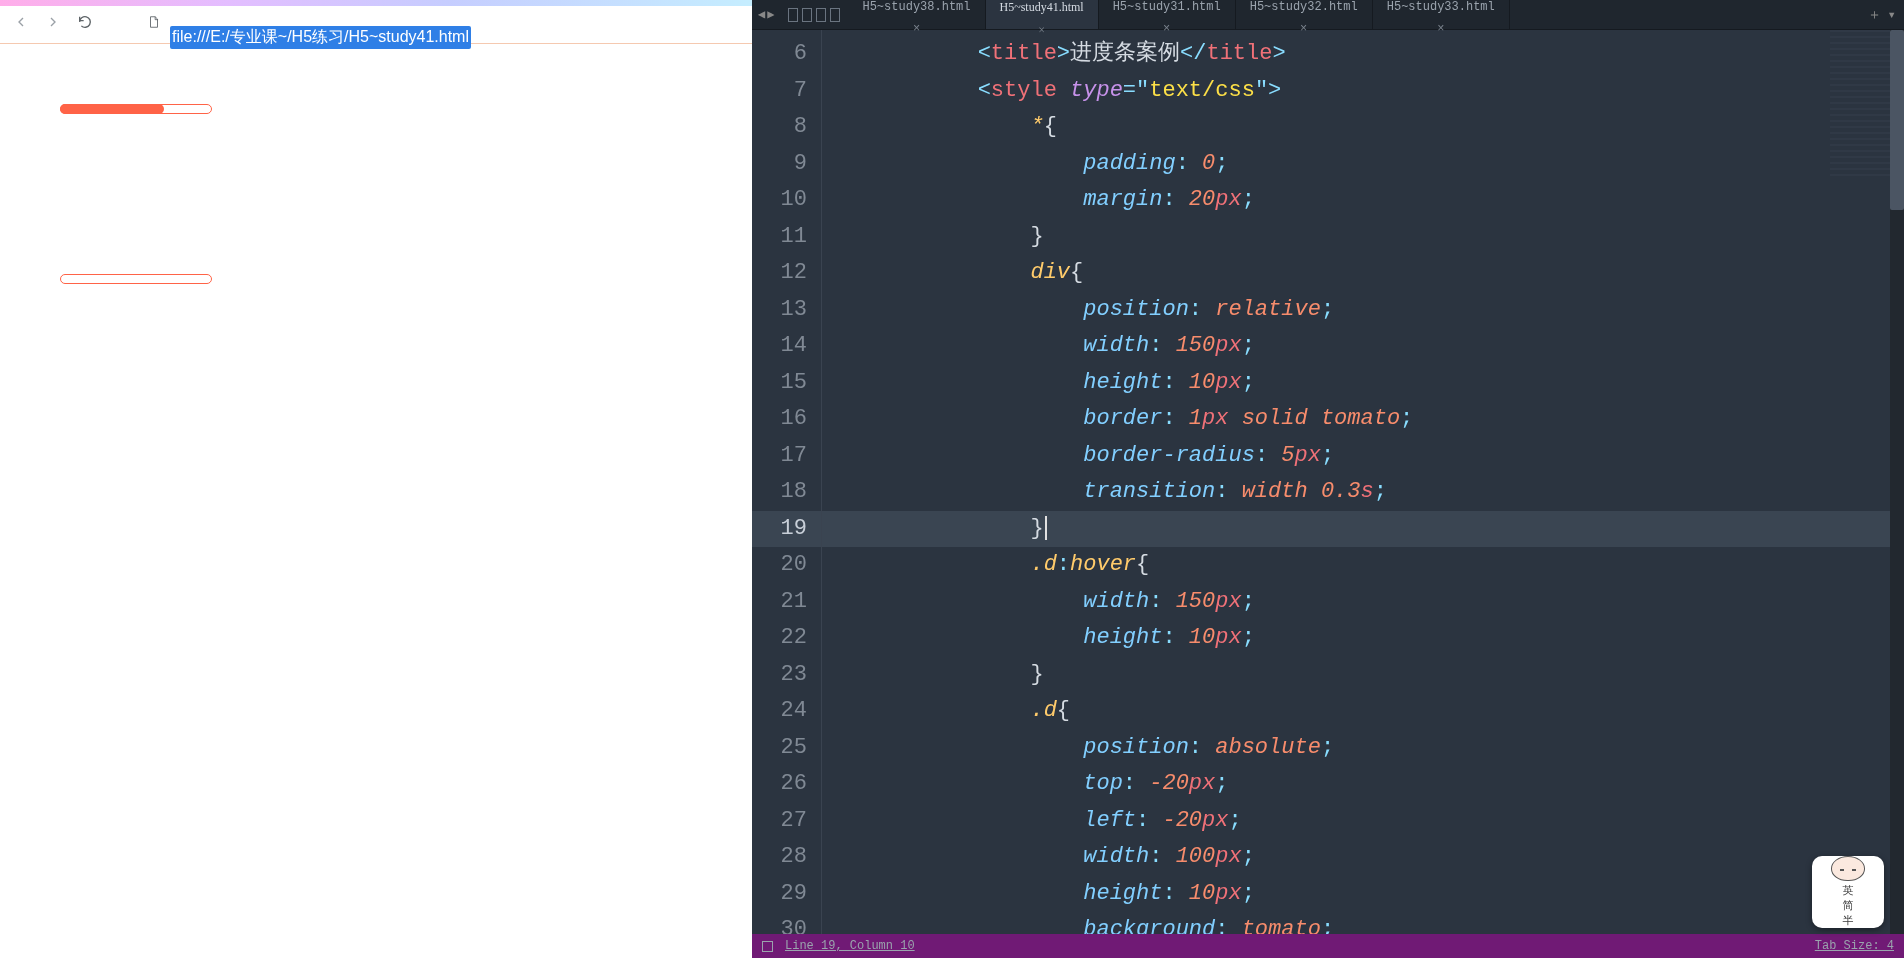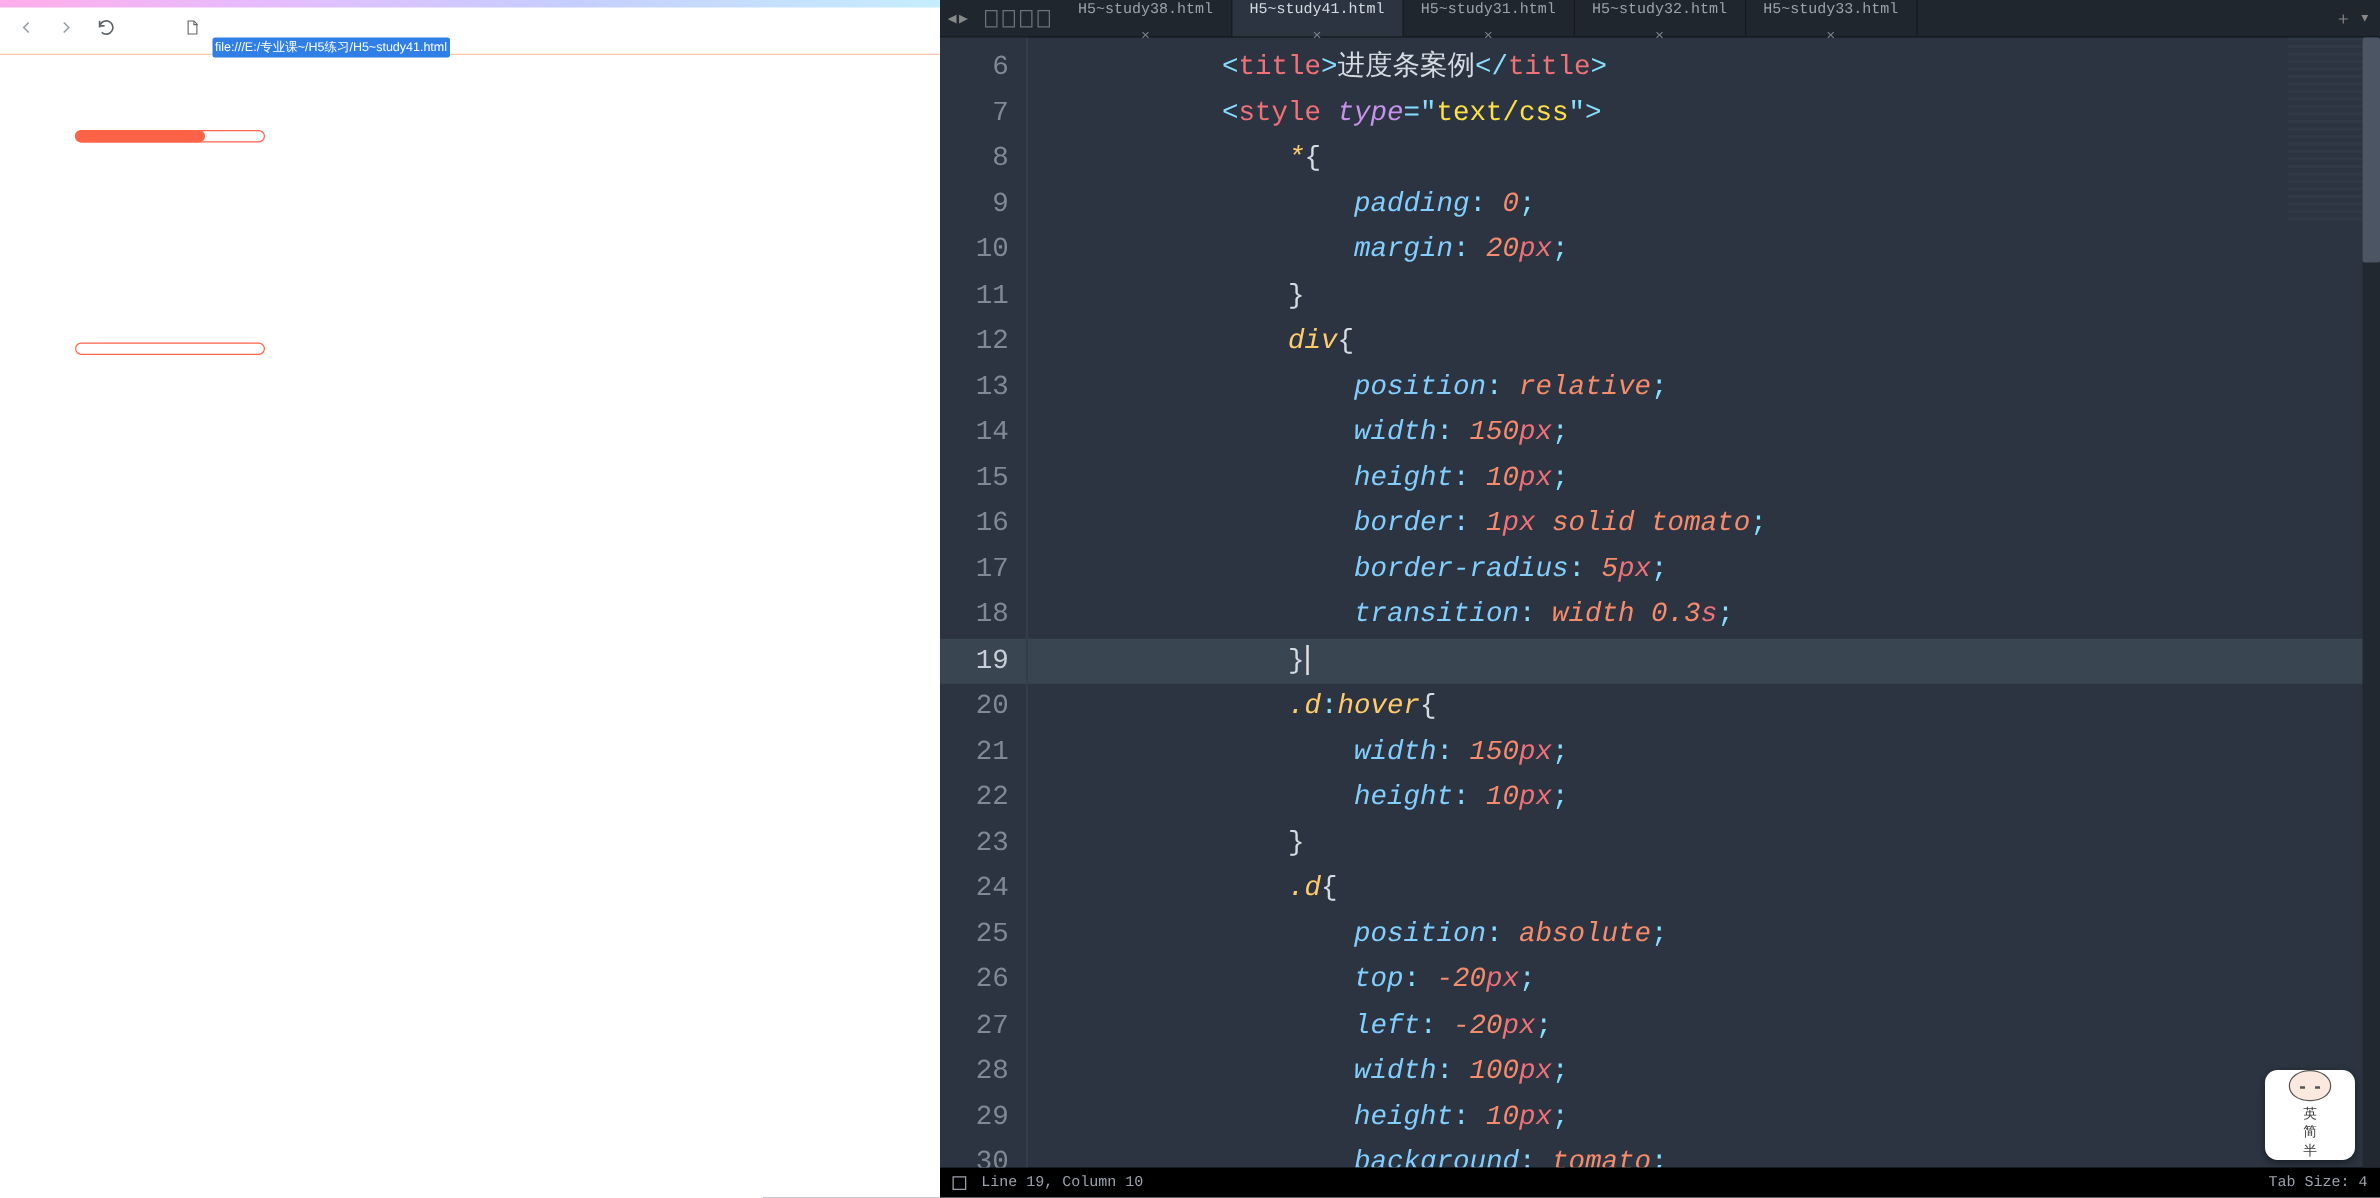--- a/index.html
+++ b/index.html
@@ -53,21 +53,21 @@
   gap: 8px;
   padding-left: 40px;
 }
 .page-icon {
   width: 16px; height: 16px;
   display: flex; align-items: center; justify-content: center;
   color: #5e6468;
 }
 .page-icon svg { width: 14px; height: 16px; fill: none; stroke: currentColor; stroke-width: 1.5; }
 .addr-bar {
-  font-size: 10px;
+  font-size: 16px;
   color: #ffffff;
   background: #2f7fe6;
   padding: 1px 2px;
   border-radius: 2px;
   white-space: nowrap;
   margin-top: 32px;
 }
 .browser-view {
   flex: 1;
   background: #fff;
@@ -139,20 +139,21 @@
   font-size: 12px;
   color: #9aa3ad;
   border-right: 1px solid #151a20;
   cursor: pointer;
   white-space: nowrap;
   flex-direction: column;
 }
 .tab.active {
   background: #2b3440;
   color: #d5dbe2;
+  font-family: Liberation Serif, serif;
 }
 .tab .close { color: #7a828c; font-size: 12px; }
 .tab-endbtns {
   display: flex;
   align-items: center;
   gap: 6px;
   padding: 0 8px;
 }
 .tab-endbtns span { color: #888; font-size: 14px; cursor: pointer; }
 
@@ -231,27 +232,28 @@
 }
 .scroll-thumb {
   width: 14px;
   height: 180px;
   background: #4b5563;
   border-radius: 2px;
 }
 
 .statusbar {
   height: 24px;
-  background: #000000;
+  background: #701a75;
   display: flex;
   align-items: center;
   font-size: 12px;
   color: #9aa3ad;
   padding: 0 10px;
   gap: 12px;
+  text-decoration: underline;
 }
 .statusbar .spacer { flex: 1; }
 .status-box {
   width: 11px; height: 11px;
   border: 1px solid #9aa3ad;
 }
 
 
 .avatar-sticker {
   position: absolute;

